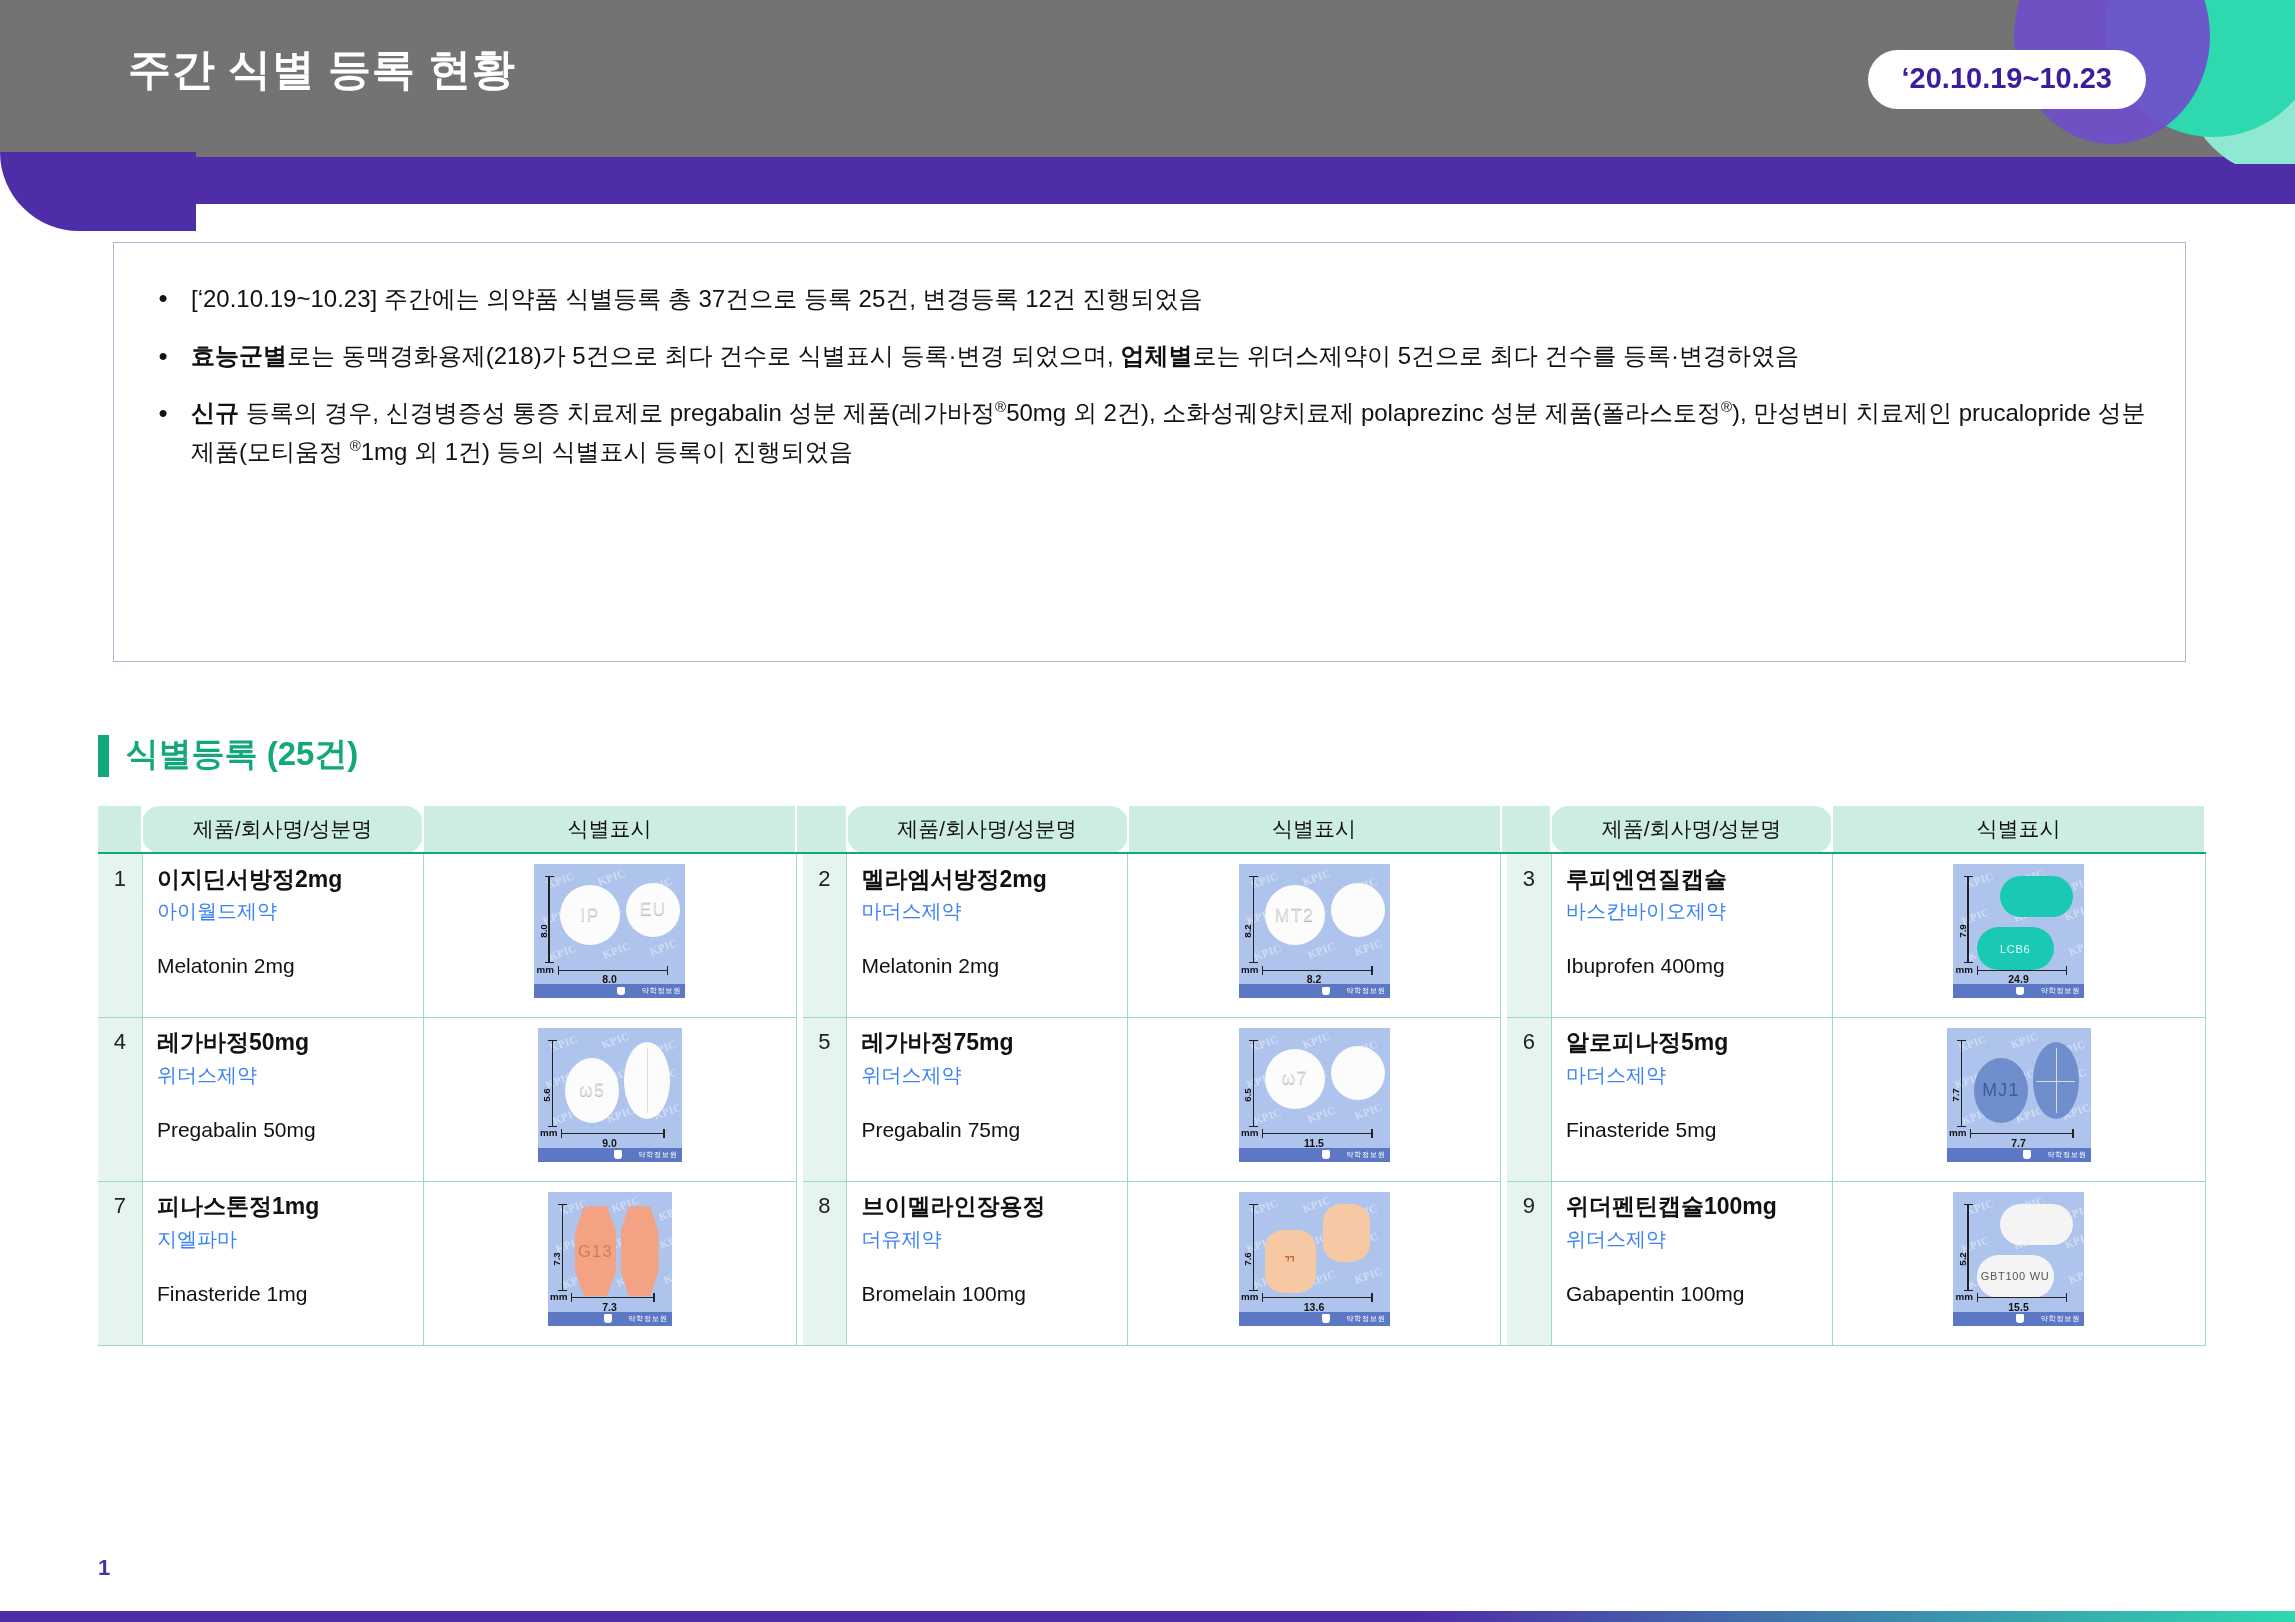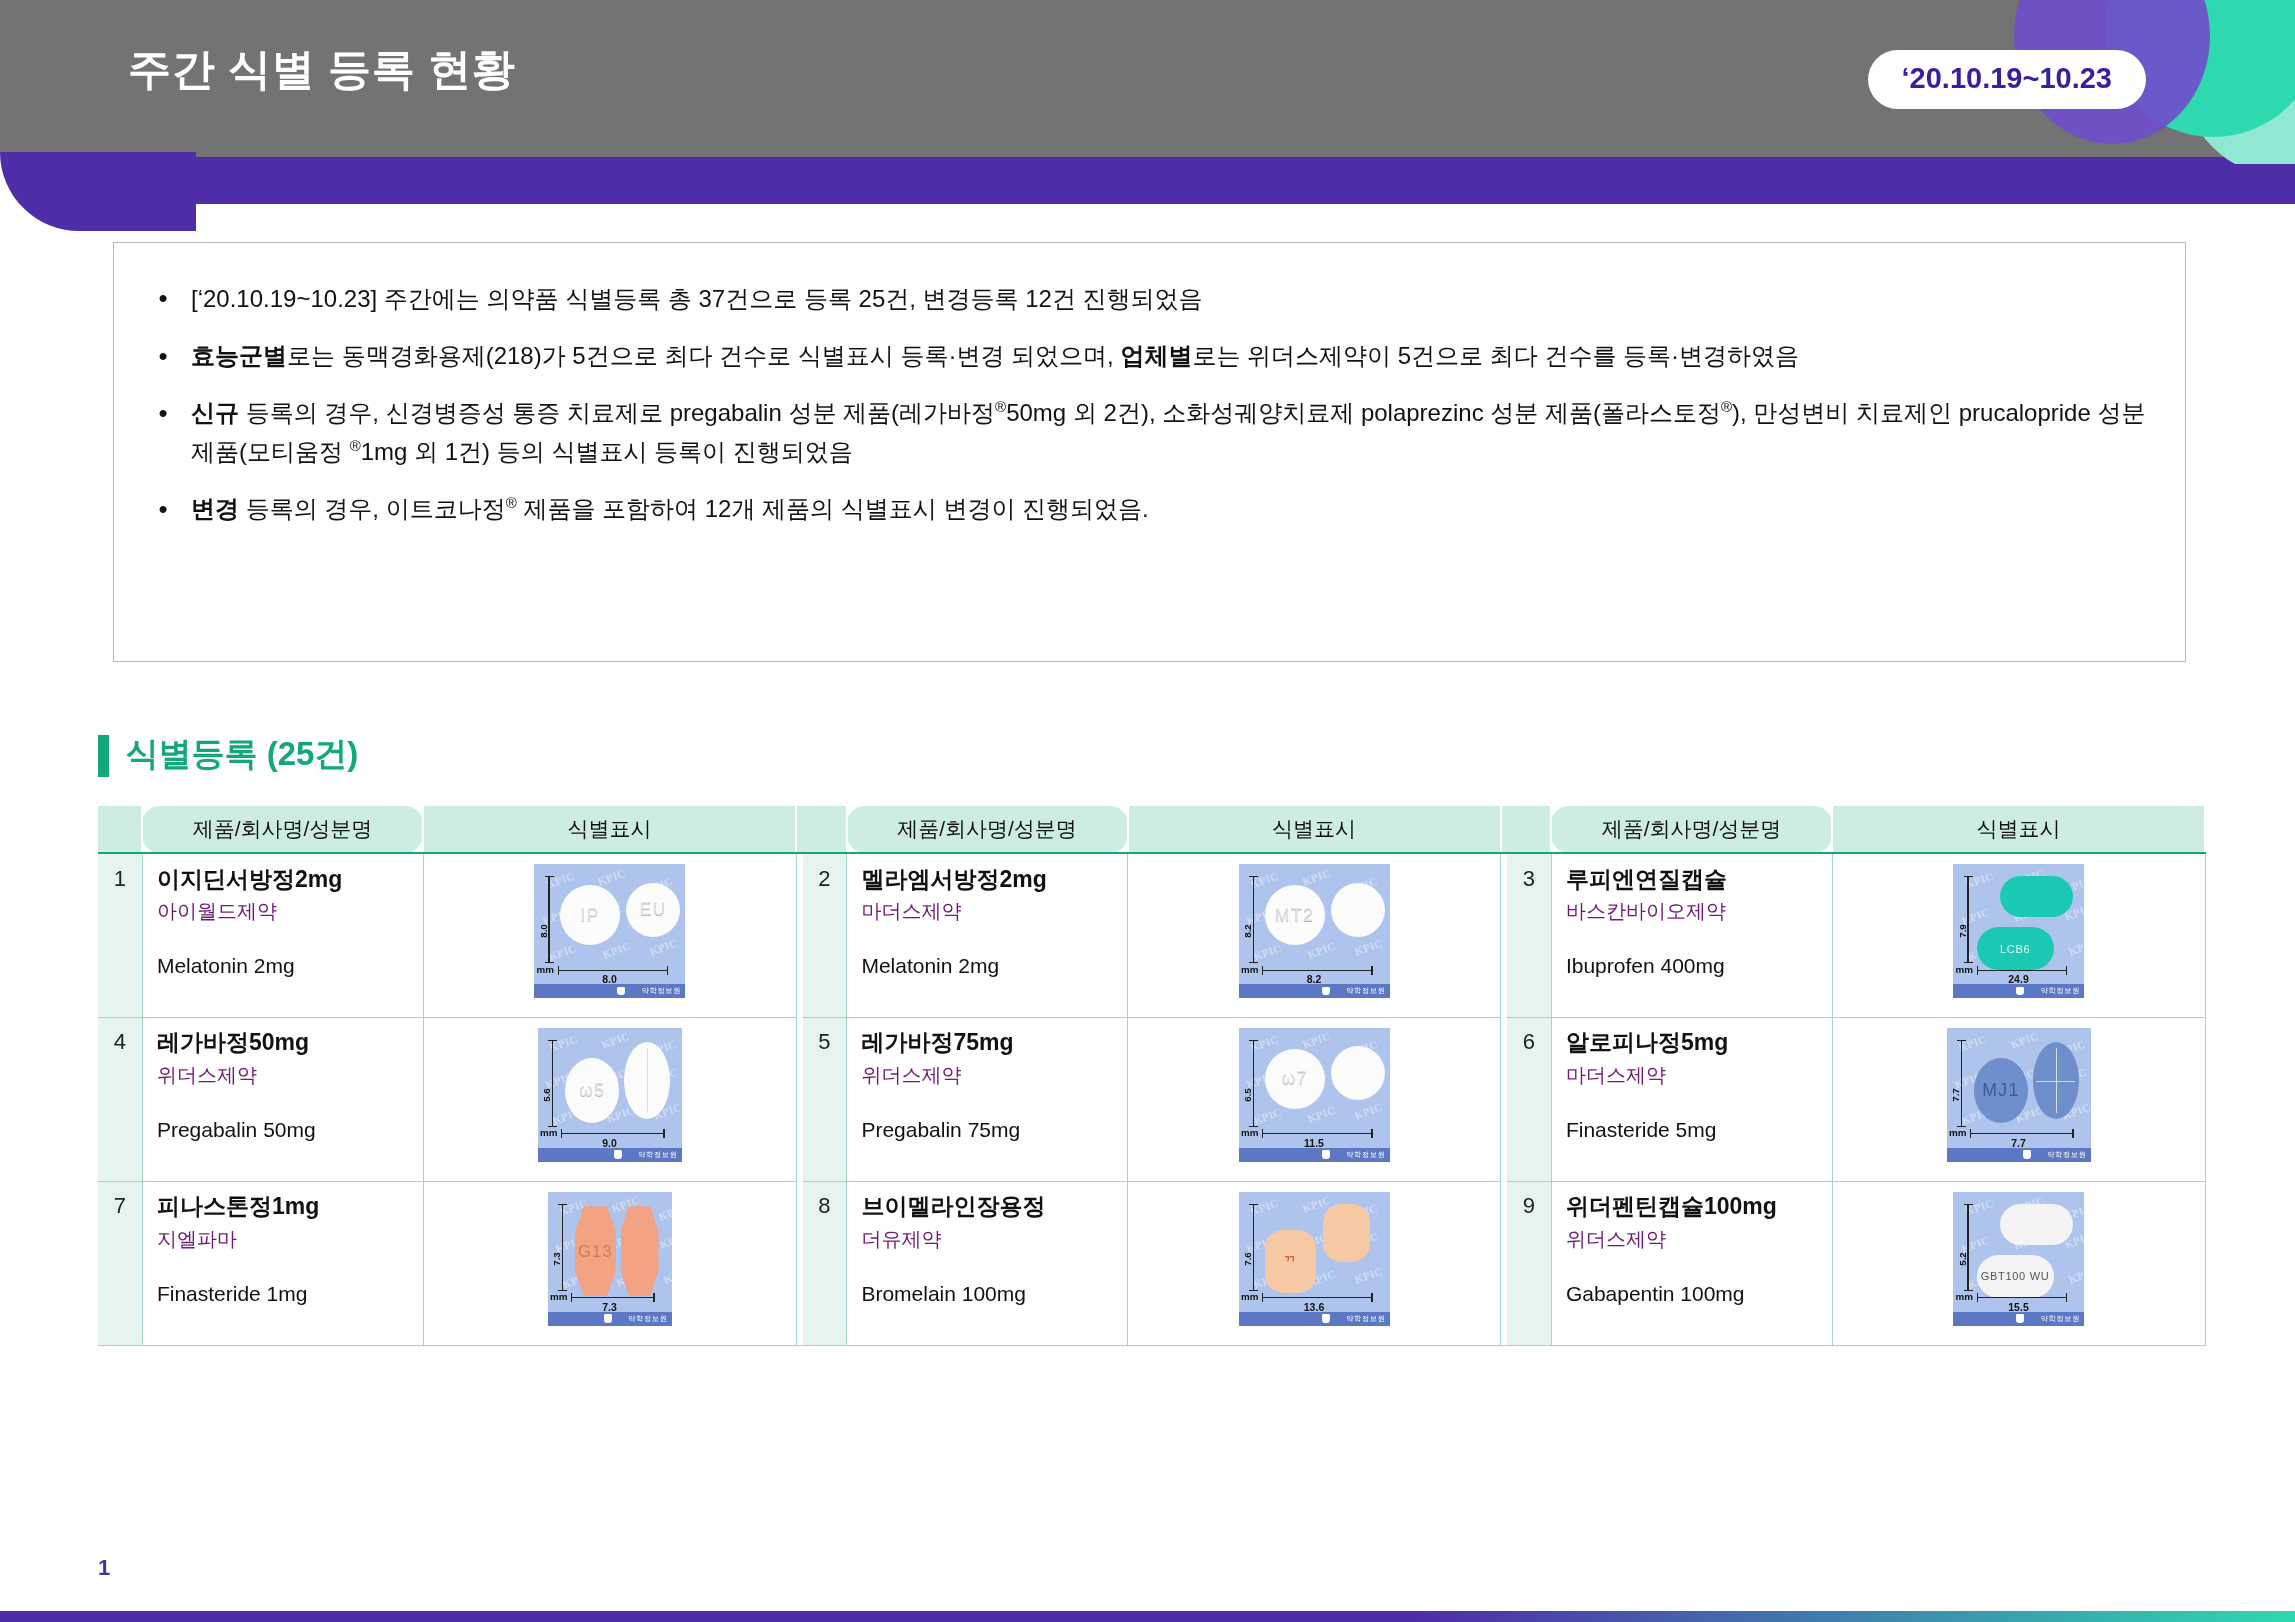--- a/index.html
+++ b/index.html
@@ -116,21 +116,21 @@
   .tbl tbody tr:last-child td{ border-bottom:1.3px solid #9FD9C6; }
   .tbl tbody td.idx{
     background:#E6F4EF; text-align:center; font-size:22px; color:#222;
     padding-top:11.8px; border-right:1.3px solid #9FD9C6;
   }
   .tbl tbody td.nm{ padding:11.8px 6.5px 0 14.4px; border-right:1.3px solid #9FD9C6;}
   .tbl tbody td.im{ padding:6.5px 0 0 0; text-align:center; border-right:1.3px solid #9FD9C6;}
   .tbl tbody td.gap{ background:#ffffff; border:0; border-bottom:0; }
 
   .pname{ font-size:23px; font-weight:700; color:#111; line-height:1.18; }
-  .cname{ font-size:20px; font-weight:400; color:#701a75; margin-top:5.2px; }
+  .cname{ font-size:20px; font-weight:400; color:#3b82f6; margin-top:5.2px; }
   .ing  { font-size:21px; font-weight:400; color:#111; margin-top:29px; }
 
   
   .pill-photo{
     position:relative; display:inline-block;
     width:151px; height:134px;
     background:#AFC4EC;
     overflow:hidden; vertical-align:top;
     margin-top:3.9px;
   }
@@ -225,21 +225,20 @@
   </div>
   <div class="date-badge">‘20.10.19~10.23</div>
 </div>
 <div class="hdr-round"></div>
 
 <div class="summary-box">
   <ul class="bullets" id="bullet-list">
       <li><span>[‘20.10.19~10.23] </span><span>주간에는 의약품 식별등록 총 37건으로 등록 25건, 변경등록 12건 진행되었음</span></li>
       <li><span class="b">효능군별</span><span>로는 동맥경화용제(218)가 5건으로 최다 건수로 식별표시 등록·변경 되었으며, </span><span class="b">업체별</span><span>로는 위더스제약이 5건으로 최다 건수를 등록·변경하였음</span></li>
       <li><span class="b">신규 </span><span>등록의 경우, 신경병증성 통증 치료제로 pregabalin 성분 제품(레가바정</span><sup class="reg">®</sup><span>50mg 외 2건), 소화성궤양치료제 polaprezinc 성분 제품(폴라스토정</span><sup class="reg">®</sup><span>), 만성변비 치료제인 prucalopride 성분 제품(모티움정 </span><sup class="reg">®</sup><span>1mg 외 1건) 등의 식별표시 등록이 진행되었음</span></li>
-      <li><span class="b">변경 </span><span>등록의 경우, 이트코나정</span><sup class="reg">®</sup><span> 제품을 포함하여 12개 제품의 식별표시 변경이 진행되었음.</span></li>
     </ul>
 </div>
 
 <div class="sec-title">
   <div class="sec-bar"></div>
   <div class="sec-text">식별등록  (25건)</div>
 </div>
 
 <table class="tbl">
   <thead>

